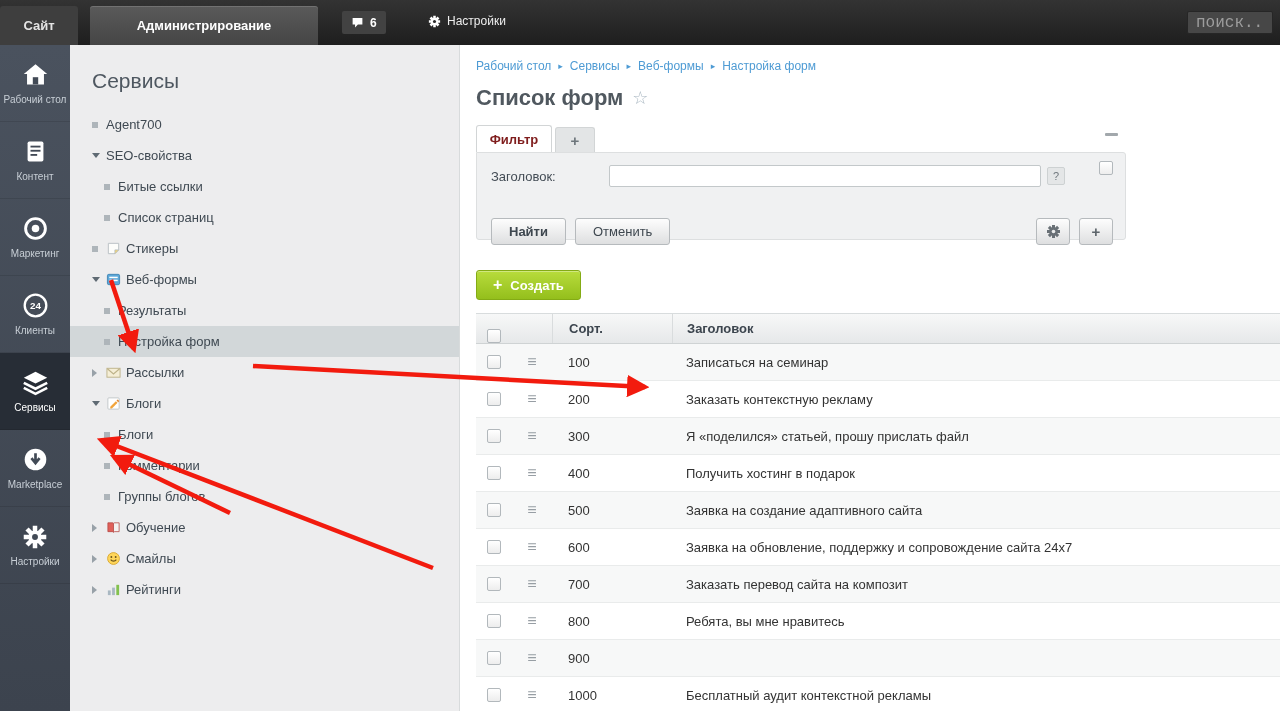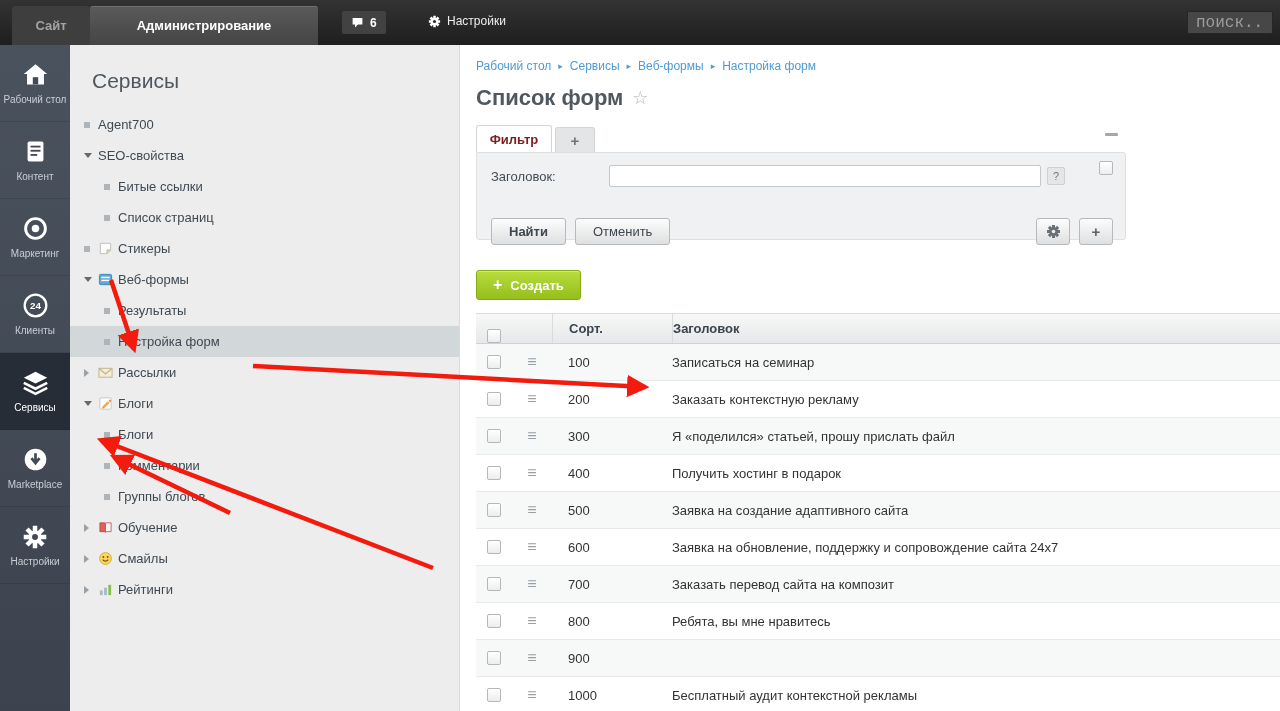--- a/index.html
+++ b/index.html
@@ -3,38 +3,38 @@
 <meta charset="utf-8">
 <style>
 *{margin:0;padding:0;box-sizing:border-box}
 html,body{width:1280px;height:711px}
 body{font-family:"Liberation Sans","DejaVu Sans",sans-serif;background:#fff;overflow:hidden}
 .app{position:relative;width:1280px;height:711px;overflow:hidden;background:#fff}
 
 
 .topbar{position:absolute;top:0;left:0;width:100%;height:45px;background:linear-gradient(#333,#1e1e1e);z-index:5}
 .tab{position:absolute;top:6px;height:39px;display:flex;align-items:center;justify-content:center;font-size:13px;font-weight:bold;color:#fff;border-radius:3px 3px 0 0;cursor:pointer}
-.tab.site{left:12px;width:78px;background:#3e3e3e;color:#a3a3a3}
+.tab.site{left:0;width:78px;background:#3e3e3e;color:#e5e5e5}
 .tab.admin{left:90px;width:228px;background:linear-gradient(#5a5a5a,#454545);box-shadow:inset 0 1px 0 rgba(255,255,255,.15)}
 .notif{position:absolute;left:342px;top:11px;height:23px;display:flex;align-items:center;gap:6px;background:#424242;border-radius:2px;padding:0 9px;color:#fff;font-size:12px;font-weight:bold;cursor:pointer}
 .tsettings{position:absolute;left:428px;top:14px;display:flex;align-items:center;gap:6px;color:#eee;font-size:12px;cursor:pointer}
 .tsearch{position:absolute;right:7px;top:11px;width:86px;height:23px;background:#474747;border:1px solid #262626;border-radius:2px;color:#14b8a6;font-size:16px;padding:0 8px;outline:none;font-family:Liberation Mono, monospace}
 .tsearch::placeholder{color:#9d9d9d}
 .icon-slot{display:flex;align-items:center}
 
 
 .rail{position:absolute;top:45px;left:0;width:70px;height:666px;background:linear-gradient(180deg,#4a525e,#3c434e);z-index:4;display:flex;flex-direction:column}
 .rail-item{display:flex;flex-direction:column;align-items:center;justify-content:center;gap:6px;padding:16px 2px;color:#c8cfd6;font-size:10px;text-align:center;line-height:11px;cursor:pointer;border-bottom:1px solid rgba(0,0,0,.10)}
 .rail-item.active{background:#272d36;color:#fff}
 .rail-icon{height:27px;display:flex;align-items:center;justify-content:center}
 
 
 .sidebar{position:absolute;top:45px;left:70px;width:390px;height:666px;background:#ededee;border-right:1px solid #d8dbdc;z-index:3}
 .sidebar-title{padding:24px 0 16px 22px;font-size:21px;color:#4e5760}
-.mitem{display:flex;align-items:center;height:31px;font-size:13px;color:#3f4952;cursor:pointer;padding-left:14px}
+.mitem{display:flex;align-items:center;height:31px;font-size:13px;color:#3f4952;cursor:pointer;padding-left:22px}
 .mitem.lvl1{padding-left:34px}
 .mitem.selected{background:#d2d7d9}
 .marker{width:14px;flex:none;display:flex;align-items:center}
 .tri-down{width:0;height:0;border-left:4px solid transparent;border-right:4px solid transparent;border-top:5px solid #5f6a73}
 .tri-right{width:0;height:0;border-top:4px solid transparent;border-bottom:4px solid transparent;border-left:5px solid #98a1a8}
 .bullet{width:6px;height:6px;background:#aeb5ba}
 .micon{width:20px;flex:none;display:flex;align-items:center}
 .mlabel{white-space:nowrap}
 
 
@@ -73,21 +73,21 @@
 
 
 .table{margin:13px 0 0 16px;width:804px;font-size:13px;color:#333}
 .thead{display:flex;align-items:flex-end;height:31px;background:linear-gradient(#f7f8f8,#e6e8e9);border-top:1px solid #d8dcdd;border-bottom:1px solid #cfd3d4;font-weight:bold;color:#3c454e}
 .thead .c-sort,.thead .c-title{border-left:1px solid #d9dcdd;height:100%;display:flex;align-items:center}
 .trow{display:flex;align-items:center;height:37px;border-bottom:1px solid #e9ebeb;background:#fff;cursor:pointer}
 .trow.shade{background:#f7f8f8}
 .c-check{width:36px;display:flex;justify-content:center;flex:none}
 .c-handle{width:40px;display:flex;justify-content:center;flex:none}
 .c-sort{width:120px;padding-left:16px;flex:none}
-.c-title{flex:1;padding-left:0}
+.c-title{flex:1;padding-left:14px}
 .hamb{color:#979ea4;font-size:16px;cursor:pointer}
 
 
 .arrows{position:absolute;top:0;left:0;z-index:60;pointer-events:none}
 </style>
 </head>
 <body>
 
 <div class="app">
 

